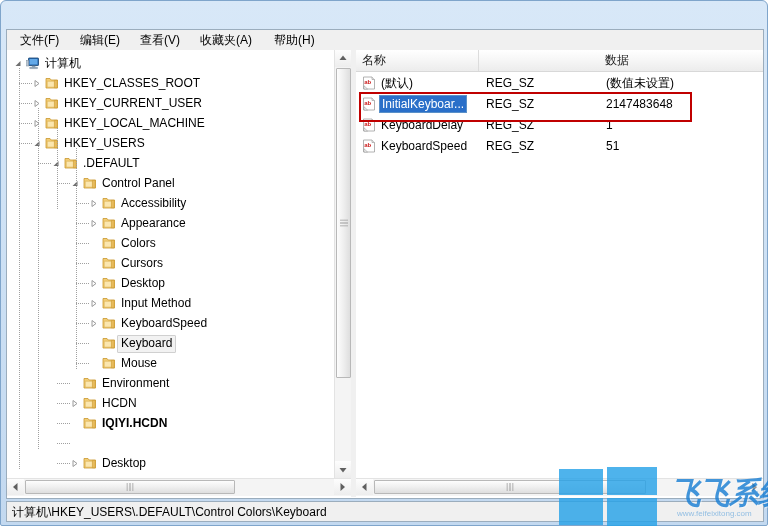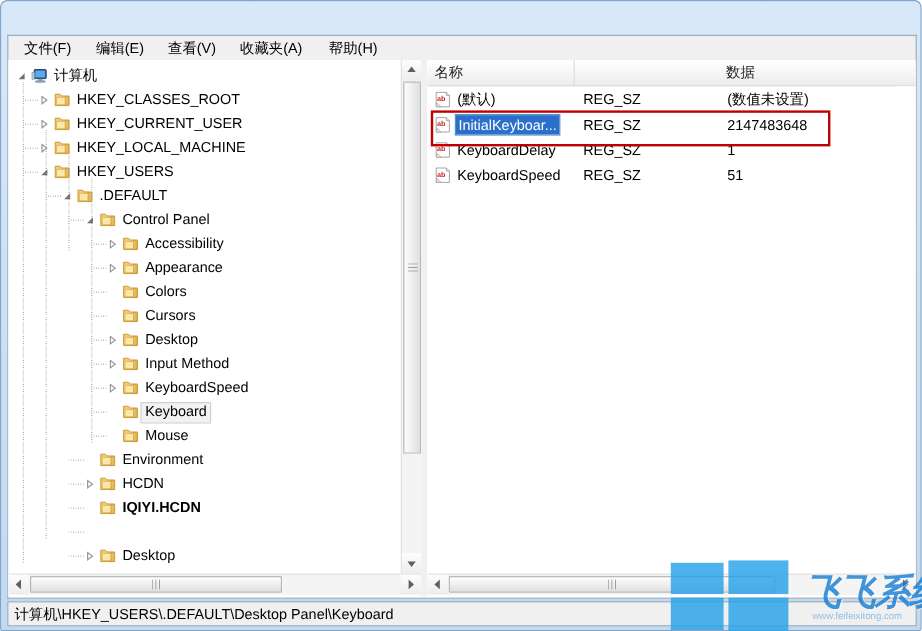--- a/index.html
+++ b/index.html
@@ -797,21 +797,21 @@
         <div class="sb-btn" style="left:390px; top:0; width:17px; height:16px;">
           <svg class="arrow-gl" viewBox="0 0 17 16">
               <path d="M6.5 4 L11 8 L6.5 12 Z" fill="#606060"></path>
             </svg>
         </div>
       </div>
     </div>
   </div>
 
   <div id="statusbar">
-    <span id="status-text">计算机\HKEY_USERS\.DEFAULT\Desktop Panel\Keyboard</span>
+    <span id="status-text">计算机\HKEY_USERS\.DEFAULT\Control Colors\Keyboard</span>
   </div>
 
   <div id="watermark">
     <span class="wm-pane" style="left: 0px; top: 2px; width: 44px; height: 26px; background: rgb(40, 163, 232);"></span>
     <span class="wm-pane" style="left: 48px; top: 0px; width: 50px; height: 28px; background: rgb(40, 163, 232);"></span>
     <span class="wm-pane" style="left: 0px; top: 31px; width: 44px; height: 27px; background: rgb(40, 163, 232);"></span>
     <span class="wm-pane" style="left: 48px; top: 31px; width: 50px; height: 29px; background: rgb(40, 163, 232);"></span>
     <span id="wm-text">飞飞系统</span>
     <span id="wm-url">www.feifeixitong.com</span>
   </div>

